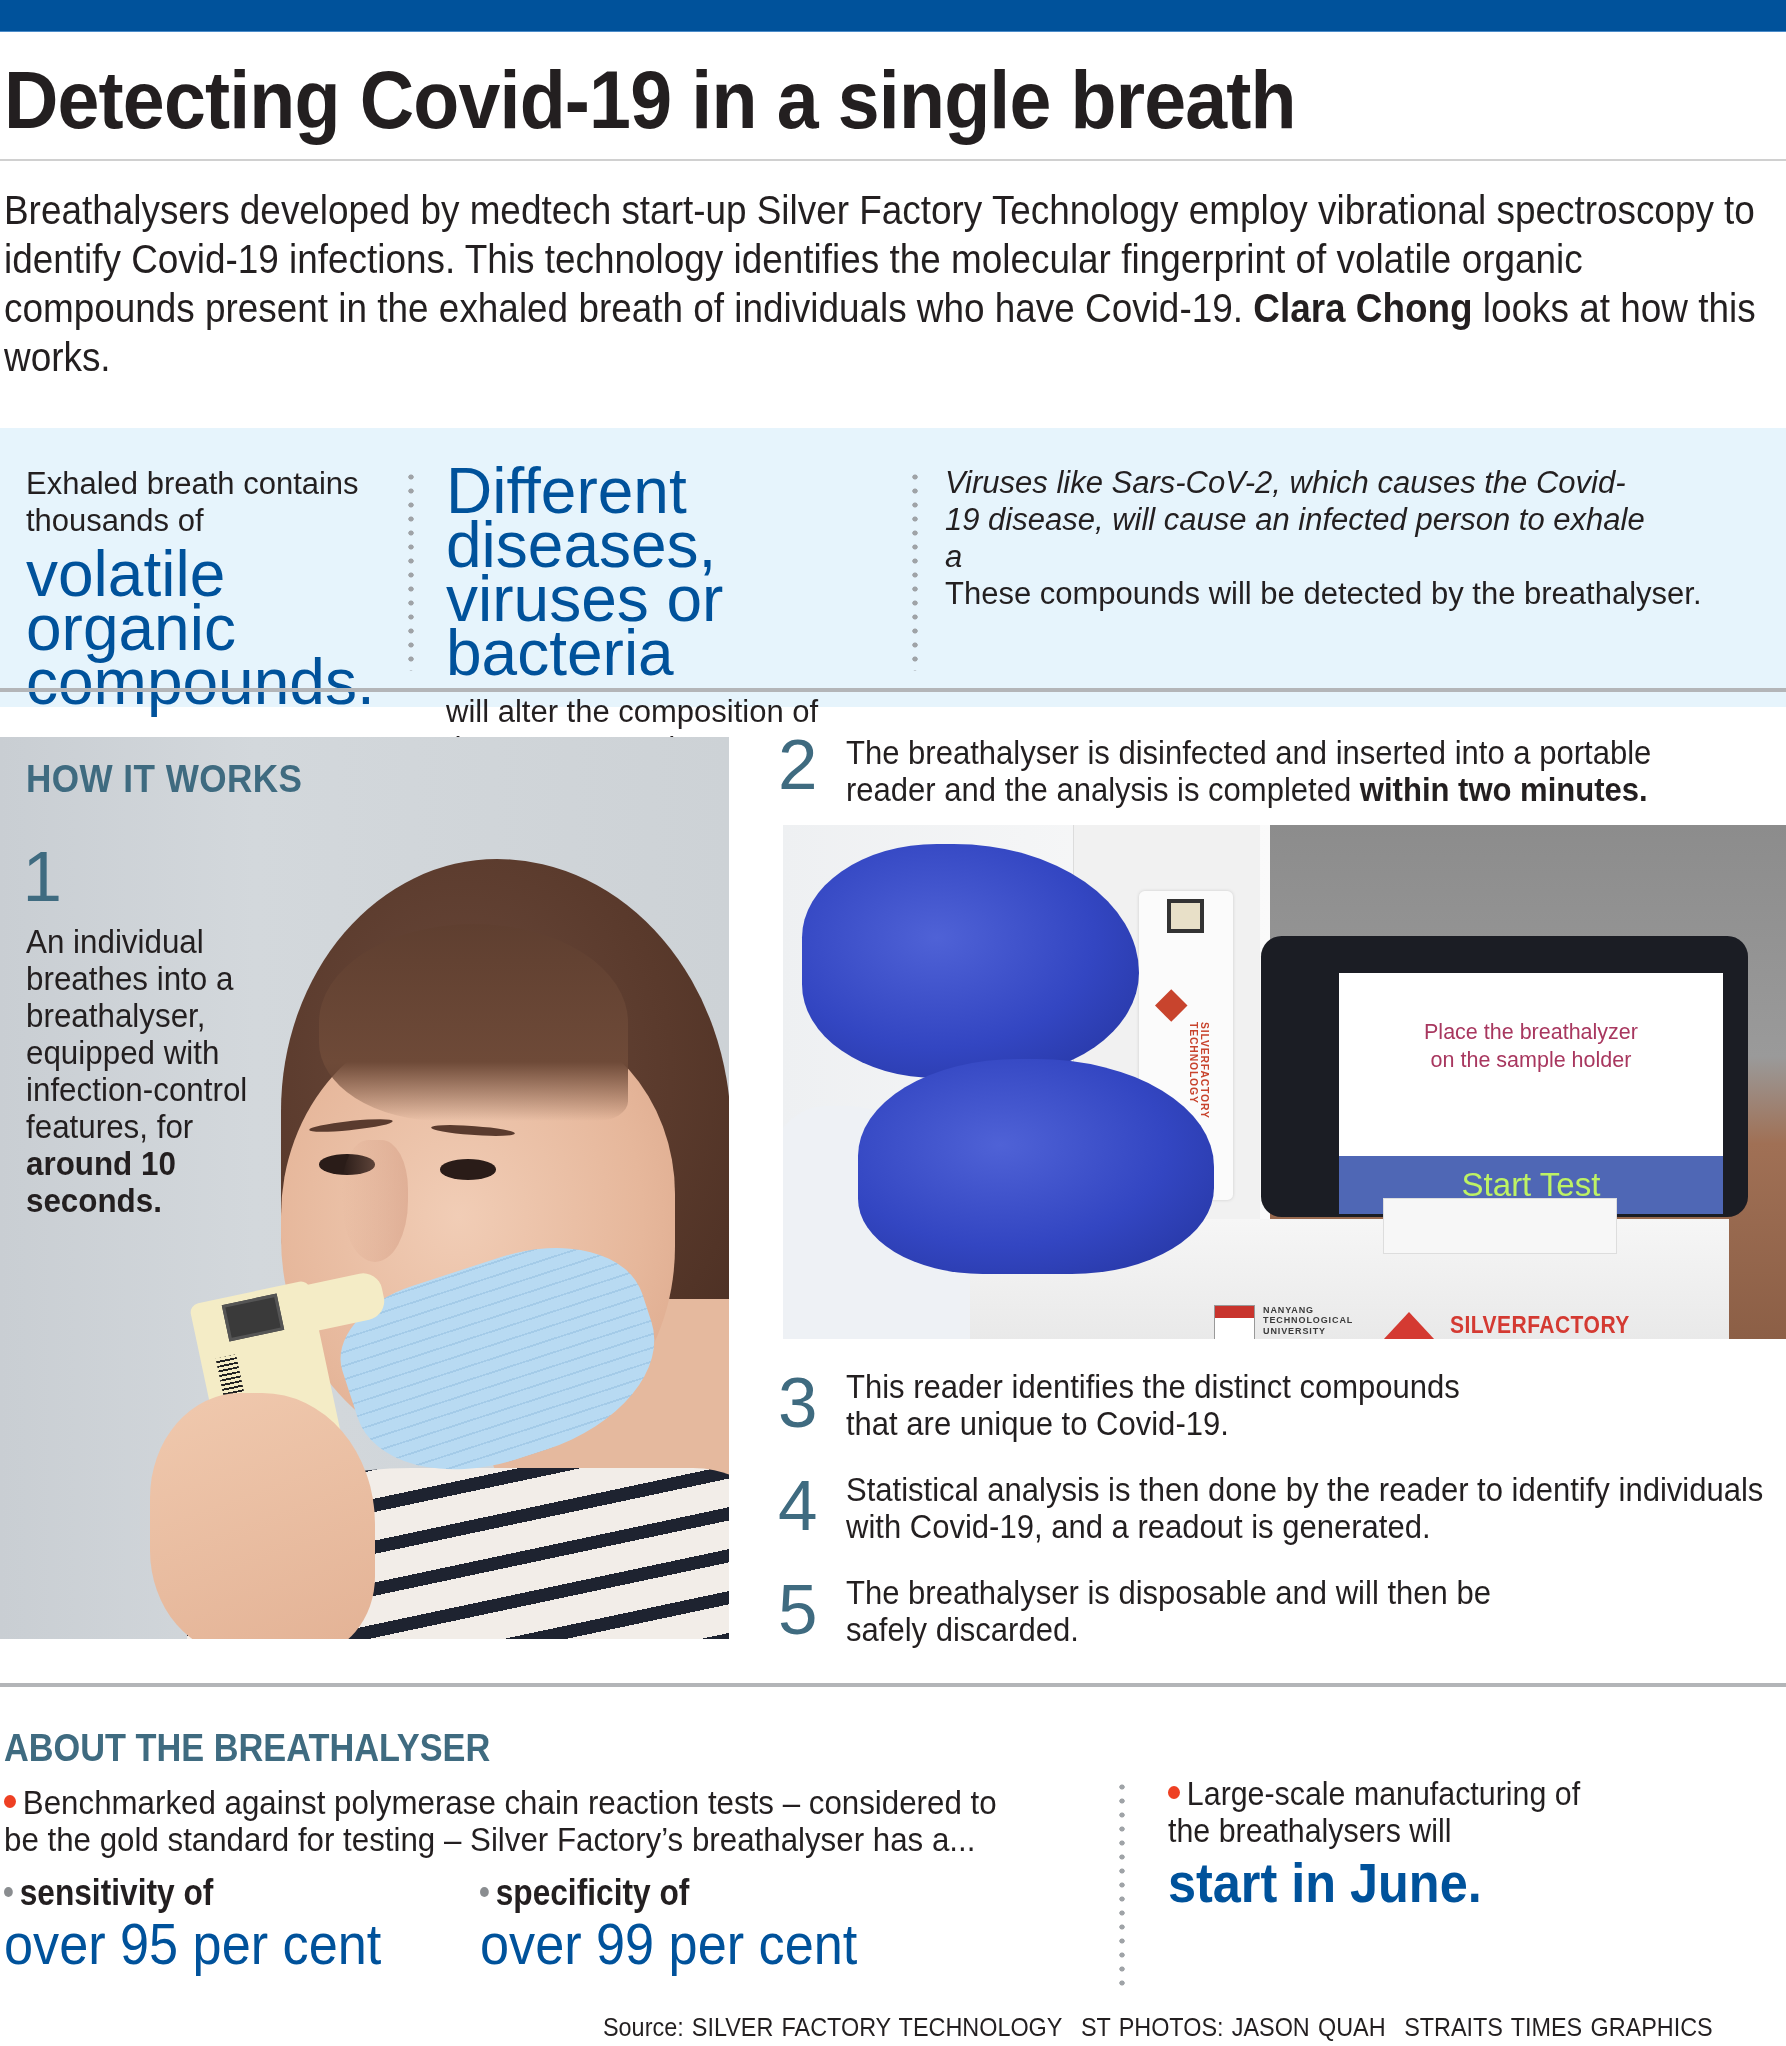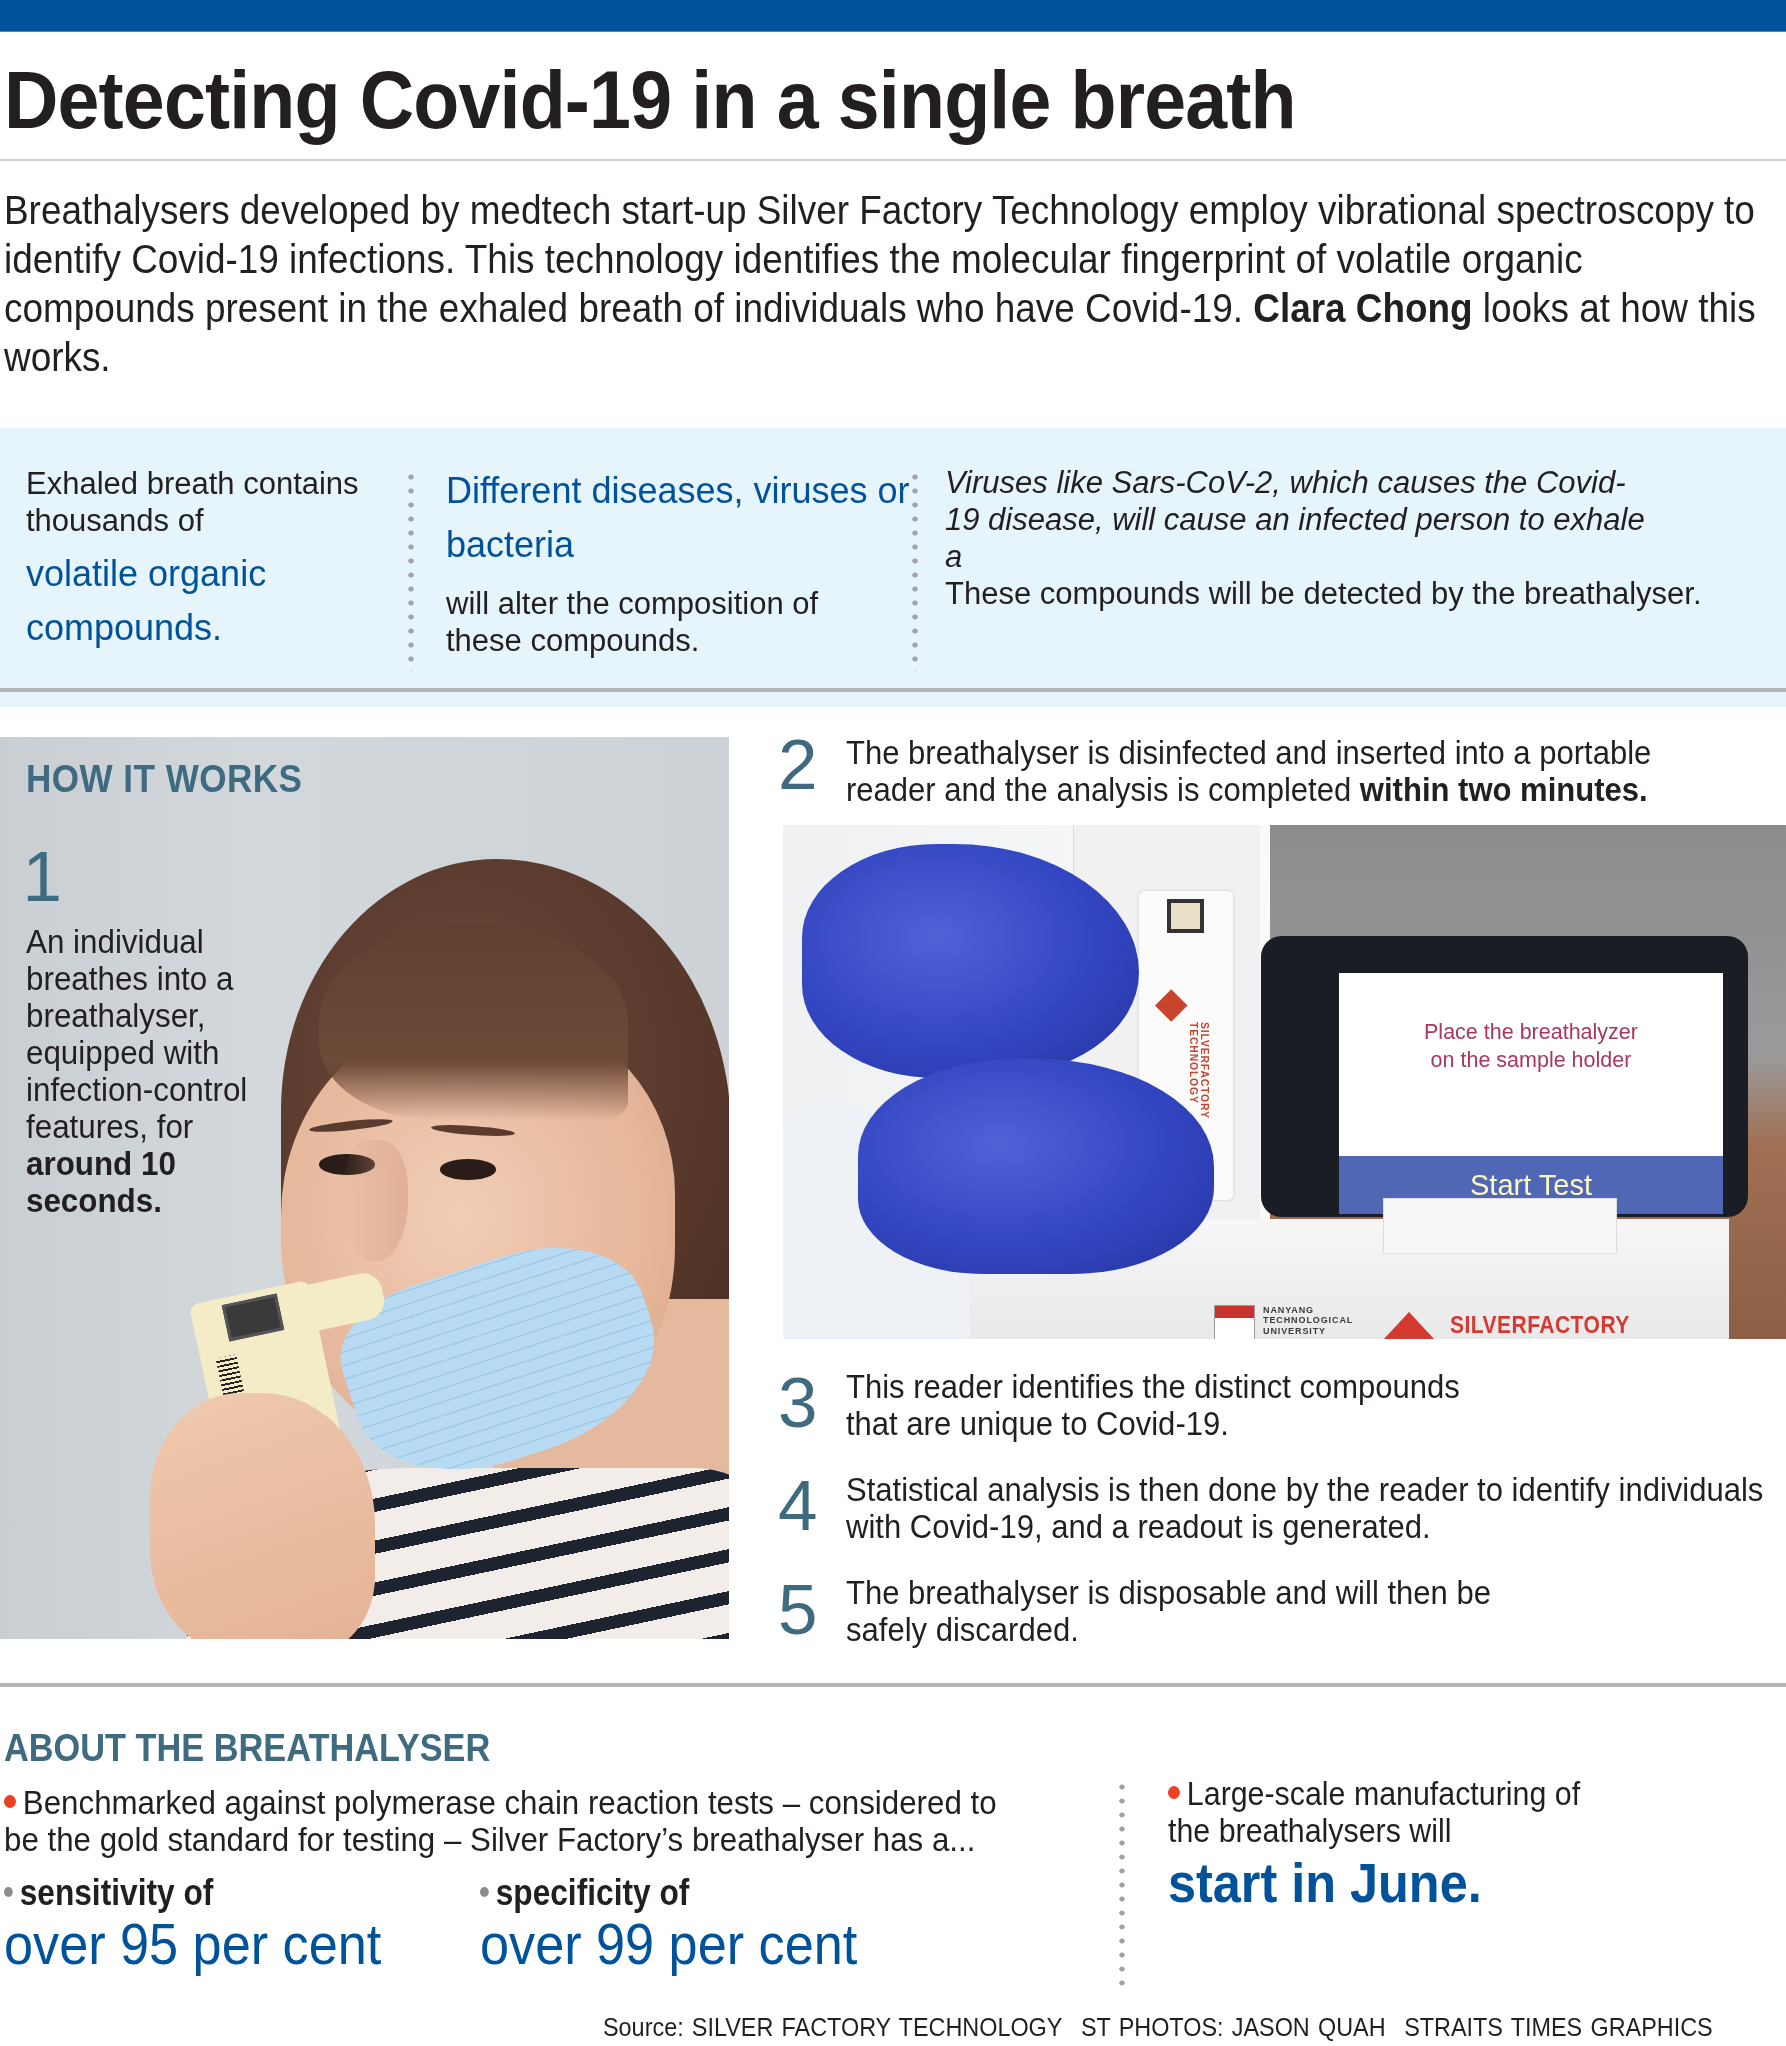--- a/index.html
+++ b/index.html
@@ -13,21 +13,21 @@
   .rule-thin { left: 0; top: 159px; width: 1787px; height: 1.9px; background: #d0d0d0; }
 
   .intro { left: 3.7px; top: 186px; width: 1780px; font-size: 41px; line-height: 49px; color: #231f20; transform: scaleX(0.9); transform-origin: left top; width: 1977px; }
   .intro b { font-weight: bold; }
 
   .bluebox { left: 0; top: 428px; width: 1787px; height: 279px; background: #e6f4fc; }
   .rule-gray { left: 0; top: 688px; width: 1787px; height: 3.7px; background: #b3b5b8; }
 
   .col { position: absolute; }
   .small { font-size: 31px; line-height: 37px; color: #231f20; transform-origin: left top; }
-  .big-blue { font-size: 36px; line-height: 54px; color: #00529b; font-weight: normal; transform-origin: left top; }
+  .big-blue { font-size: 64px; line-height: 54px; color: #00529b; font-weight: normal; transform-origin: left top; }
   .dots { position: absolute; width: 5.6px; background-image: radial-gradient(circle, #9fa3a7 2.3px, transparent 2.8px); background-size: 5.6px 14px; background-repeat: repeat-y; }
 
   
   .photo1 { left: 0; top: 737px; width: 729px; height: 902px; overflow: hidden;
     background: linear-gradient(90deg, #c9ced3 0%, #d3d8dc 35%, #cdd2d6 100%); }
   .hair { position: absolute; left: 281px; top: 122px; width: 450px; height: 525px; border-radius: 48% 52% 20% 30%; background: radial-gradient(ellipse at 40% 40%, #6b4a3c 0%, #5a3a2c 55%, #4a2e22 100%); }
   .face { position: absolute; left: 281px; top: 281px; width: 394px; height: 440px; border-radius: 45% 40% 48% 50%; background: radial-gradient(ellipse at 45% 45%, #f1cdb6 0%, #e6b79b 60%, #d9a488 100%); }
   .bangs { position: absolute; left: 319px; top: 187px; width: 309px; height: 197px; border-radius: 50% 50% 10% 40%; background: linear-gradient(180deg, #5f3f30 0%, #6e4a38 70%, rgba(110,74,56,0) 100%); }
   .eye { position: absolute; width: 56px; height: 20.6px; border-radius: 50%; background: #2a1c18; }
   .brow { position: absolute; width: 84px; height: 9.4px; border-radius: 50%; background: #5a3b2e; }
@@ -67,21 +67,21 @@
   .device2-win { position: absolute; left: 28px; top: 7.5px; width: 37px; height: 34px; background: #e8e0c8; border: 4.7px solid #333; }
   .device2-logo { position: absolute; left: 20.6px; top: 103px; width: 22.5px; height: 22.5px; background: #c8442d; transform: rotate(45deg); }
   .device2-label { position: absolute; left: 49px; top: 131px; font-size: 10.3px; color: #c8442d; font-weight: bold; writing-mode: vertical-rl; letter-spacing: 0.9px; }
   .glove { position: absolute; background: radial-gradient(ellipse at 40% 40%, #4f62d6 0%, #3346c2 55%, #23339c 100%); }
   .glove1 { left: 19px; top: 19px; width: 337px; height: 234px; border-radius: 40% 55% 45% 40%; }
   .glove2 { left: 75px; top: 234px; width: 356px; height: 215px; border-radius: 45% 50% 40% 35%; }
   .sleeve { position: absolute; left: -19px; top: 281px; width: 206px; height: 262px; background: #eef1f5; border-radius: 30% 60% 0 0; }
   .tablet { position: absolute; left: 478px; top: 111px; width: 487px; height: 281px; background: #1b1d24; border-radius: 20.6px; }
   .screen { position: absolute; left: 556px; top: 148px; width: 384px; height: 241px; background: #ffffff; overflow: hidden; padding-left: 24px; }
   .screen-msg { position: absolute; left: 0; top: 45px; width: 100%; text-align: center; font-size: 21.5px; line-height: 28px; color: #a8375f; }
-  .screen-btn { position: absolute; left: 0; bottom: 0; width: 100%; height: 58px; background: #4f67b5; color: #fef9c3; font-size: 29px; text-align: center; line-height: 58px; }
+  .screen-btn { position: absolute; left: 0; bottom: 0; width: 100%; height: 58px; background: #4f67b5; color: #bef264; font-size: 33px; text-align: center; line-height: 58px; }
   .stand { position: absolute; left: 600px; top: 373px; width: 234px; height: 56px; background: #f7f7f7; border: 0.9px solid #dddddd; }
   .ntu-logo { position: absolute; left: 431px; top: 480px; width: 41px; height: 35px; background: linear-gradient(180deg, #c8342d 0 35%, #ffffff 35% 100%); border: 0.9px solid #999; }
   .ntu-text { position: absolute; left: 480px; top: 480px; font-size: 9px; line-height: 10.3px; font-weight: bold; color: #3a3a3a; letter-spacing: 0.9px; }
   .sf-logo { position: absolute; left: 600px; top: 487px; width: 0; height: 0; border-left: 26px solid transparent; border-right: 26px solid transparent; border-bottom: 28px solid #d43a32; }
   .sf-text { position: absolute; left: 667px; top: 487px; font-size: 23.4px; font-weight: bold; color: #d43a32; letter-spacing: 0.5px; transform: scaleX(0.9); transform-origin: left top; }
 
   .step3-num { left: 778px; top: 1365px; }
 
   .rule-gray2 { left: 0; top: 1683px; width: 1787px; height: 3.7px; background: #b3b5b8; }
 

